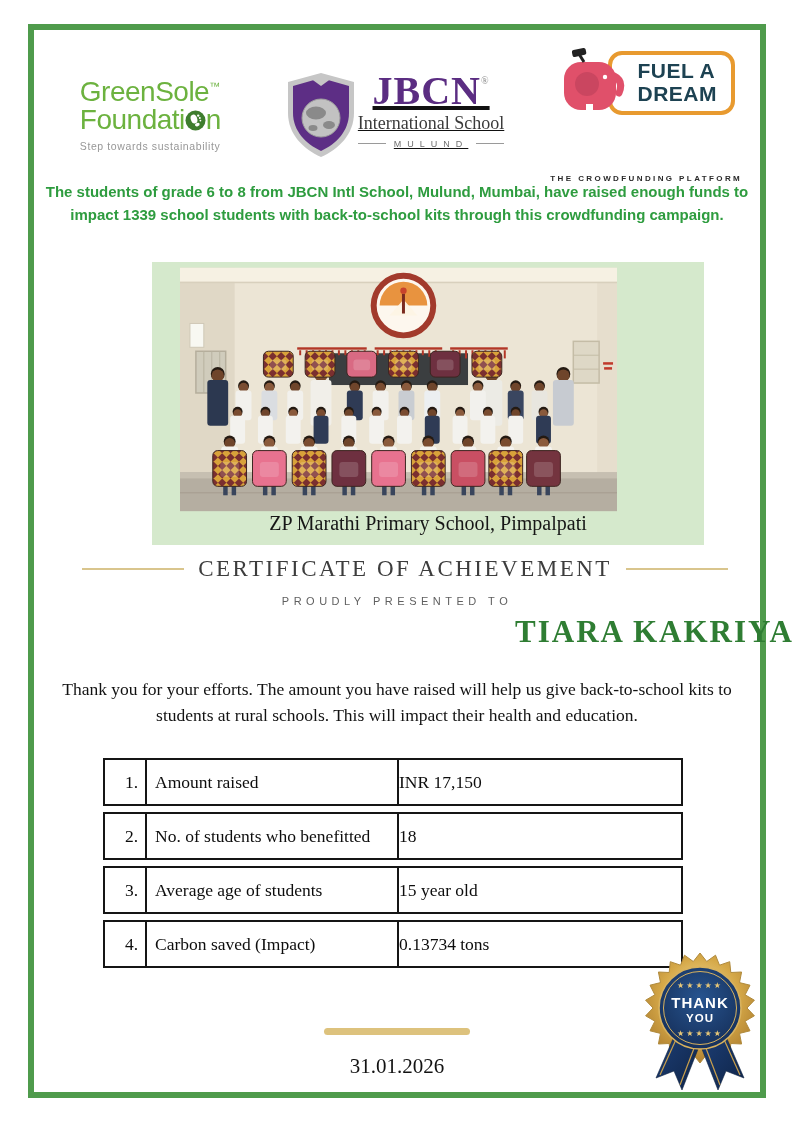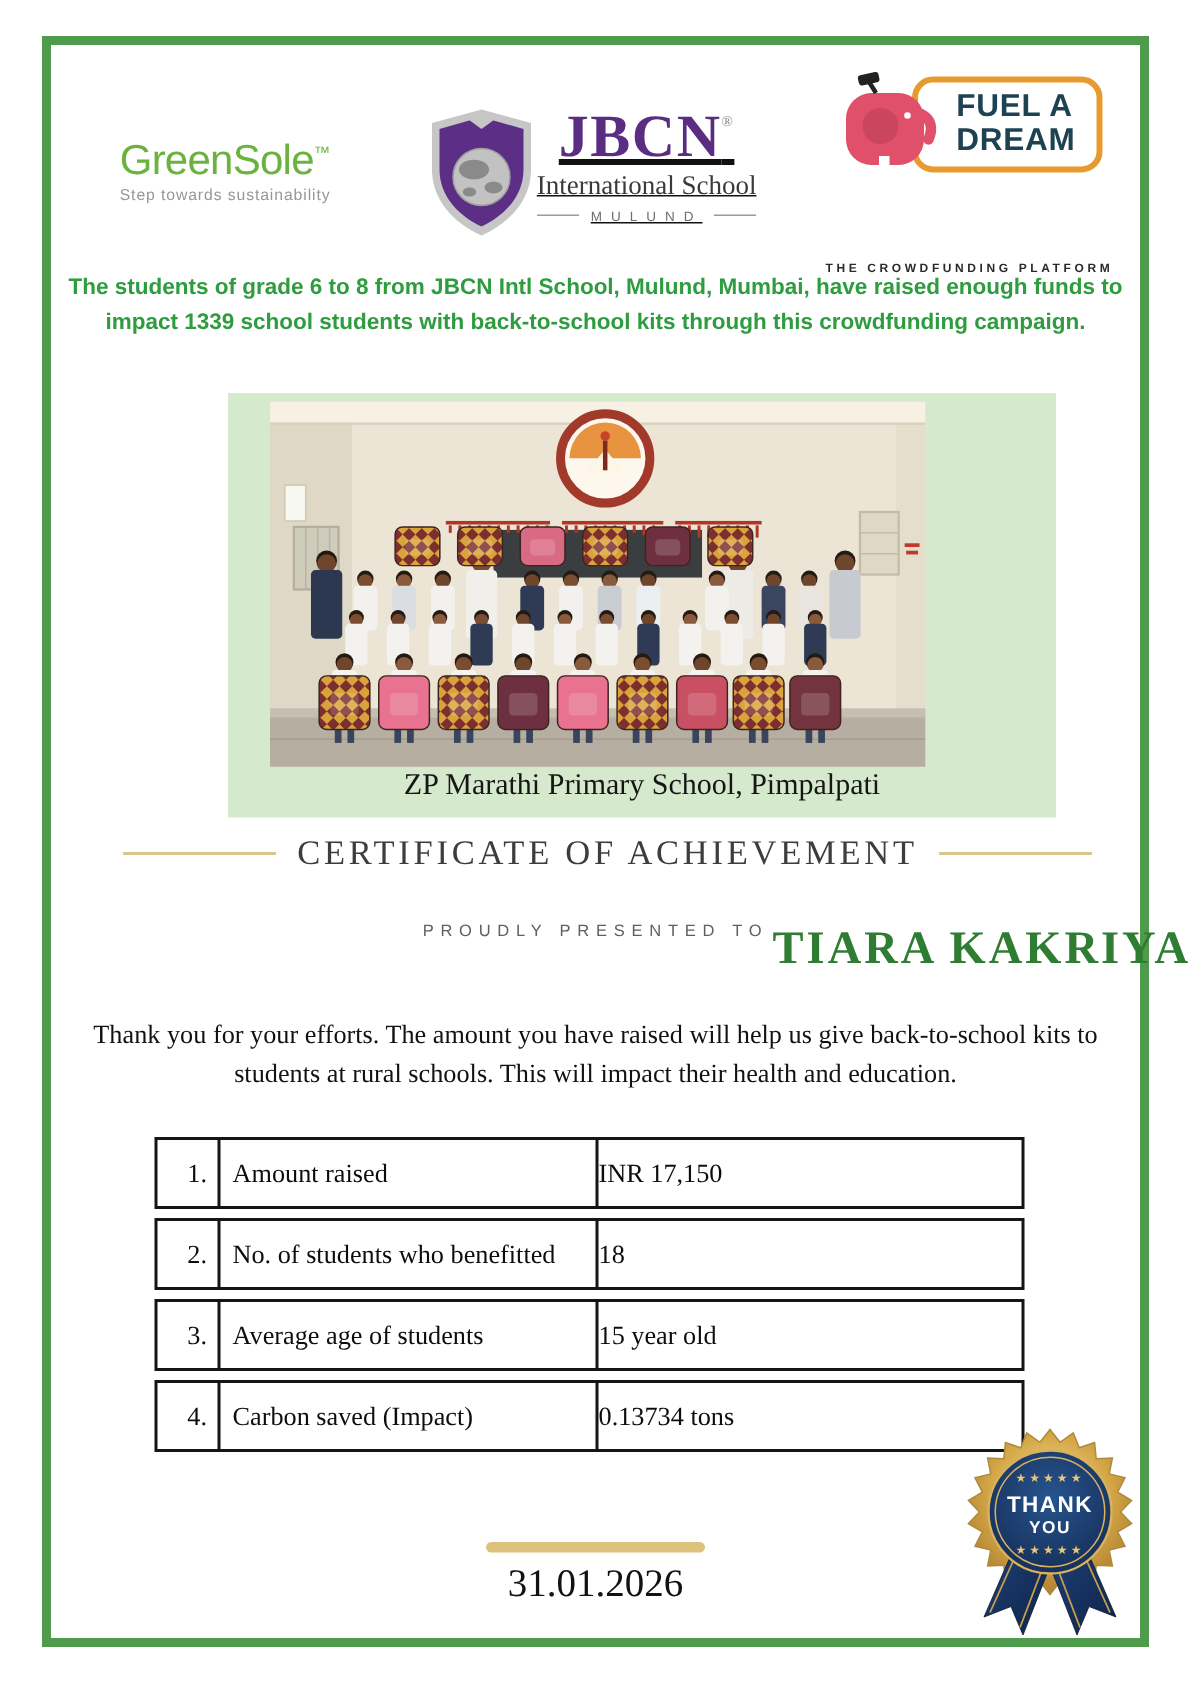--- a/index.html
+++ b/index.html
@@ -45,53 +45,61 @@
   .photo-caption{position:absolute;left:0;right:0;top:250px;text-align:center;
                  font-size:20px;color:#161616;}
 
   
   .cert-row{position:absolute;top:556px;left:16px;right:0;display:flex;
             align-items:center;justify-content:center;gap:14px;}
   .cert-line{height:2px;width:102px;background:#d9c58d;}
   .cert-title{font-size:23px;color:#3d3d3d;letter-spacing:2.5px;white-space:nowrap;}
   .presented{position:absolute;top:595px;left:0;right:0;text-align:center;
              font-family:"Liberation Sans",sans-serif;font-size:11px;color:#5f5f5f;
-             letter-spacing:4.5px;margin-top:20px;}
+             letter-spacing:4.5px;}
   .name{position:absolute;top:614px;left:0;right:0;text-align:right;font-size:31px;
         font-weight:bold;color:#2f7d33;letter-spacing:2px;}
   .thanks{position:absolute;top:676px;left:34px;right:34px;text-align:center;
           font-size:17.5px;color:#121212;line-height:1.5;}
 
   
   .impact-table{position:absolute;left:103px;top:758px;width:580px;}
   .trow{display:grid;grid-template-columns:42px 252px 1fr;border:2px solid #151515;
         height:44px;background:#fff;box-sizing:content-box;}
   .trow + .trow{margin-top:6px;}
   .cell{display:flex;align-items:center;font-size:17.5px;color:#0d0d0d;}
   .cell.num{justify-content:flex-end;padding-right:7px;border-right:2px solid #151515;}
   .cell.label{padding-left:8px;border-right:2px solid #151515;}
   .cell.value{}
 
   
   .badge{position:absolute;left:642px;top:950px;}
   .dateblock{position:absolute;top:1028px;left:0;right:0;display:flex;
              flex-direction:column;align-items:center;}
   .datebar{width:146px;height:7px;border-radius:4px;background:#ddc27d;}
-  .datetext{margin-top:6px;font-size:26px;color:#121212;}
+  .datetext{margin-top:19px;font-size:21px;color:#121212;}
 </style>
 </head>
 <body>
 
 <div class="page">
   <div class="frame"></div>
 
   <div class="logos">
 
     <div class="gs">
       <div class="gs-l1"><span>GreenSole</span><span class="gs-tm">™</span></div>
+      <div class="gs-l2"><span>Foundati</span><span class="foot-o"><svg width="21" height="21" viewBox="0 0 21 21">
+              <circle cx="10.5" cy="10.5" r="10" fill="#3e7d2e"></circle>
+              <ellipse cx="9" cy="9" rx="3.2" ry="4.6" fill="#fff" transform="rotate(-18 9 9)"></ellipse>
+              <circle cx="13.2" cy="5.6" r="1.2" fill="#fff"></circle>
+              <circle cx="14.8" cy="8" r="1" fill="#fff"></circle>
+              <circle cx="15.4" cy="10.6" r="0.9" fill="#fff"></circle>
+              <ellipse cx="12.3" cy="14.6" rx="2.4" ry="1.7" fill="#fff" transform="rotate(-18 12.3 14.6)"></ellipse>
+            </svg></span><span>n</span></div>
       <div class="gs-tag">Step towards sustainability</div>
     </div>
 
     <div class="jbcn">
       <svg width="74" height="88" viewBox="0 0 74 88">
         <path d="M37 2 L70 11 V42 C70 63 55 78 37 86 C19 78 4 63 4 42 V11 Z" fill="#c6c6c6"></path>
         <path d="M37 7 L65 15 V42 C65 60 52 73 37 80 C22 73 9 60 9 42 V15 Z" fill="#5d2e85"></path>
         <path d="M26 7 L48 7 L37 15 Z" fill="#c6c6c6"></path>
         <circle cx="37" cy="47" r="19" fill="#c2c2c2" stroke="#9e9e9e" stroke-width="1"></circle>
         <ellipse cx="32" cy="42" rx="10" ry="6.5" fill="#8a8a8a"></ellipse>

